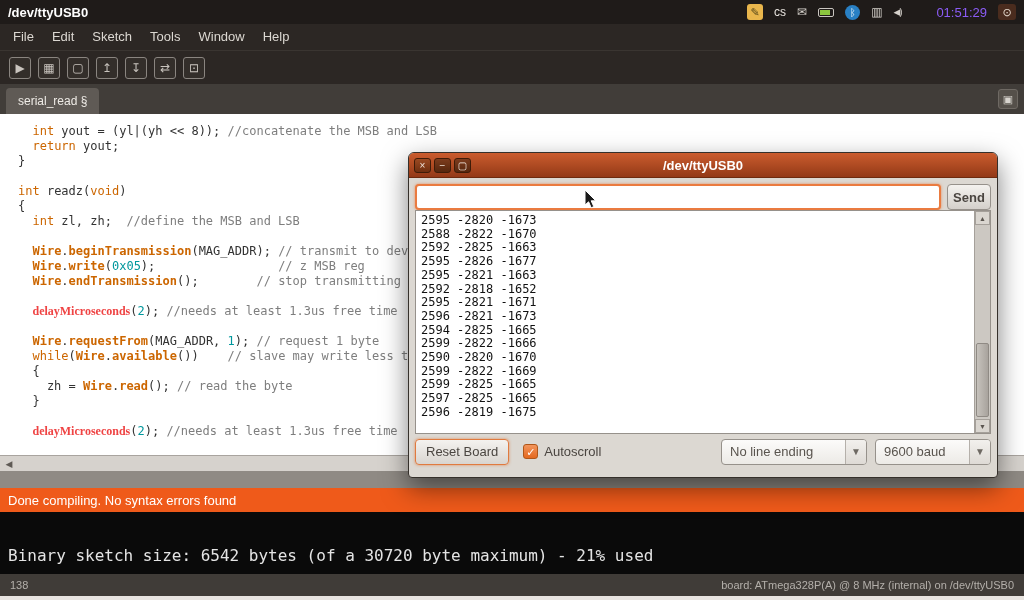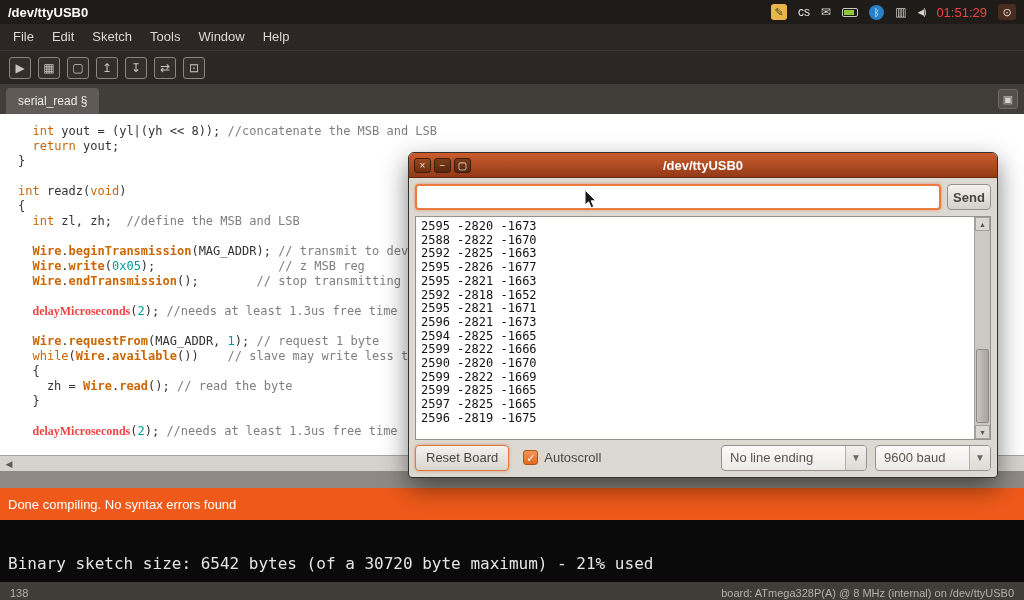--- a/index.html
+++ b/index.html
@@ -11,21 +11,21 @@
   #top-panel{height:24px;background:#1f1b19;display:flex;align-items:center;padding:0 8px;}
   .panel-title{font-weight:bold;font-size:13px;color:#fff;}
   #tray{margin-left:auto;display:flex;align-items:center;gap:11px;color:#dcd8d3;}
   .tray-note{width:16px;height:16px;background:#e9b64c;border-radius:3px;color:#5a4a1a;font-size:11px;display:flex;align-items:center;justify-content:center;}
   .tray-kb{font-size:12px;color:#e8e4df;}
   .tray-glyph{font-size:12px;color:#d5d1cb;}
   .vol{font-size:9px;letter-spacing:-1px;}
   .battery{width:16px;height:9px;border:1px solid #c9c5c0;border-radius:2px;position:relative;display:inline-block;}
   .battery-level{position:absolute;left:1px;top:1px;bottom:1px;width:10px;background:#8cc63f;}
   .bt{width:15px;height:15px;border-radius:50%;background:#2980c4;color:#fff;font-size:10px;display:flex;align-items:center;justify-content:center;}
-  .clock{font-size:13px;color:#ef4444;}
+  .clock{font-size:13px;color:#8b5cf6;margin-left:24px;}
   .power{width:18px;height:16px;background:#4a2c1e;border-radius:3px;display:flex;align-items:center;justify-content:center;color:#e8ddd0;font-size:11px;}
 
   
   #menu-bar{height:26px;background:#2c2724;display:flex;align-items:center;padding:0 4px;}
   .menu-item{color:#dcd8d2;font-size:13px;padding:0 9px;line-height:26px;}
   #toolbar{height:34px;background:#2c2724;display:flex;align-items:center;gap:7px;padding:0 9px;border-top:1px solid #3a3531;}
   .tool-btn{width:22px;height:22px;border:1px solid #8a8580;border-radius:3px;color:#c9c4be;font-size:12px;display:flex;align-items:center;justify-content:center;background:#332e2a;}
 
   
   #tab-strip{height:30px;background:#413d39;display:flex;align-items:flex-end;padding-left:6px;position:relative;}
@@ -39,36 +39,36 @@
   .tok-kw{color:#cc6600;}
   .tok-fn{color:#cc6600;font-weight:bold;}
   .tok-fb{color:#ef4444;font-weight:bold;font-family:Liberation Serif, serif;}
   .tok-num{color:#00979c;}
   .tok-cm{color:#7e7e7e;}
 
   #hscroll{height:16px;background:#d6d2cd;border-top:1px solid #a9a49f;display:flex;align-items:center;padding-left:2px;}
   .hs-arrow{font-size:9px;color:#5f5a55;width:14px;text-align:center;}
   #gap-strip{height:17px;background:#8f8a84;}
 
-  #status-bar{height:32px;background:#ef5a1a;color:#fff;font-size:13px;display:flex;align-items:center;padding:0 8px;}
+  #status-bar{height:24px;background:#ef5a1a;color:#fff;font-size:13px;display:flex;align-items:center;padding:0 8px;}
   #console{height:62px;background:#0a0a0a;color:#e4e4e4;font-family:"DejaVu Sans Mono",monospace;font-size:16px;padding:34px 8px 0;}
   #footer{height:22px;background:#403c38;color:#b3afaa;font-size:11px;display:flex;align-items:center;justify-content:space-between;padding:0 10px;}
 
   
   #serial-window{position:absolute;left:408px;top:152px;width:590px;height:326px;border:1px solid #35302b;border-radius:6px 6px 4px 4px;box-shadow:0 10px 26px rgba(0,0,0,.5);background:#dcd8d2;z-index:10;}
   .sm-titlebar{height:25px;background:linear-gradient(#cb5c2e,#933917);border-radius:5px 5px 0 0;display:flex;align-items:center;position:relative;border-bottom:1px solid #6e2a0e;}
   .win-btns{display:flex;gap:3px;margin-left:5px;z-index:2;}
   .win-btn{width:17px;height:15px;border-radius:3px;background:linear-gradient(#7d3c1d,#56270e);border:1px solid #3f1c08;color:#f0e4da;font-size:10px;line-height:13px;text-align:center;}
   .win-btn.close{background:linear-gradient(#9c4a22,#6e2f10);}
   .sm-title{position:absolute;left:0;right:0;text-align:center;color:#fff;font-weight:bold;font-size:13px;}
   .sm-body{padding:6px;}
   .sm-row1{display:flex;gap:6px;align-items:center;}
   #sm-input{flex:1;height:26px;border:2px solid #ea7b40;border-radius:4px;background:#fff;box-shadow:0 0 3px rgba(234,123,64,.8);font-size:13px;padding:0 6px;outline:none;font-family:"Liberation Sans",sans-serif;}
   .sm-send{width:44px;height:26px;background:linear-gradient(#f4f2ef,#d4d0cb);border:1px solid #96918b;border-radius:4px;font-size:13px;color:#4a4540;font-family:"Liberation Sans",sans-serif;font-weight:bold;}
-  .sm-output{margin-top:6px;height:224px;background:#fff;border:1px solid #96918b;position:relative;padding:3px 16px 0 5px;overflow:hidden;}
+  .sm-output{height:224px;background:#fff;border:1px solid #96918b;position:relative;padding:3px 16px 0 5px;overflow:hidden;}
   .sm-line{font-family:"DejaVu Sans Mono",monospace;font-size:12px;line-height:13.7px;color:#111;white-space:pre;}
   .vscroll{position:absolute;right:0;top:0;bottom:0;width:16px;background:#ccc8c2;border-left:1px solid #a5a09a;}
   .vs-btn{position:absolute;left:0;width:15px;height:14px;background:#dad6d0;border:1px solid #a5a09a;font-size:7px;color:#5a554f;text-align:center;line-height:13px;}
   .vs-btn.up{top:0;}
   .vs-btn.down{bottom:0;}
   .vs-thumb{position:absolute;left:1px;width:13px;height:74px;bottom:16px;background:linear-gradient(90deg,#c6c2bc,#a8a39d);border:1px solid #8f8a84;border-radius:2px;}
   .sm-controls{margin-top:4px;display:flex;align-items:center;height:27px;}
   .sm-reset{height:26px;padding:0 10px;background:linear-gradient(#f4f2ef,#d9d5d0);border:1px solid #e07a3f;box-shadow:0 0 3px rgba(224,122,63,.8);border-radius:4px;font-size:13px;color:#4a4540;font-family:"Liberation Sans",sans-serif;}
   .sm-check{width:15px;height:15px;margin-left:14px;background:linear-gradient(#f2955c,#e4681f);border:1px solid #b05618;border-radius:3px;color:#fff;font-size:11px;line-height:14px;text-align:center;}
   .sm-check-label{margin-left:6px;font-size:13px;color:#4a4540;}

